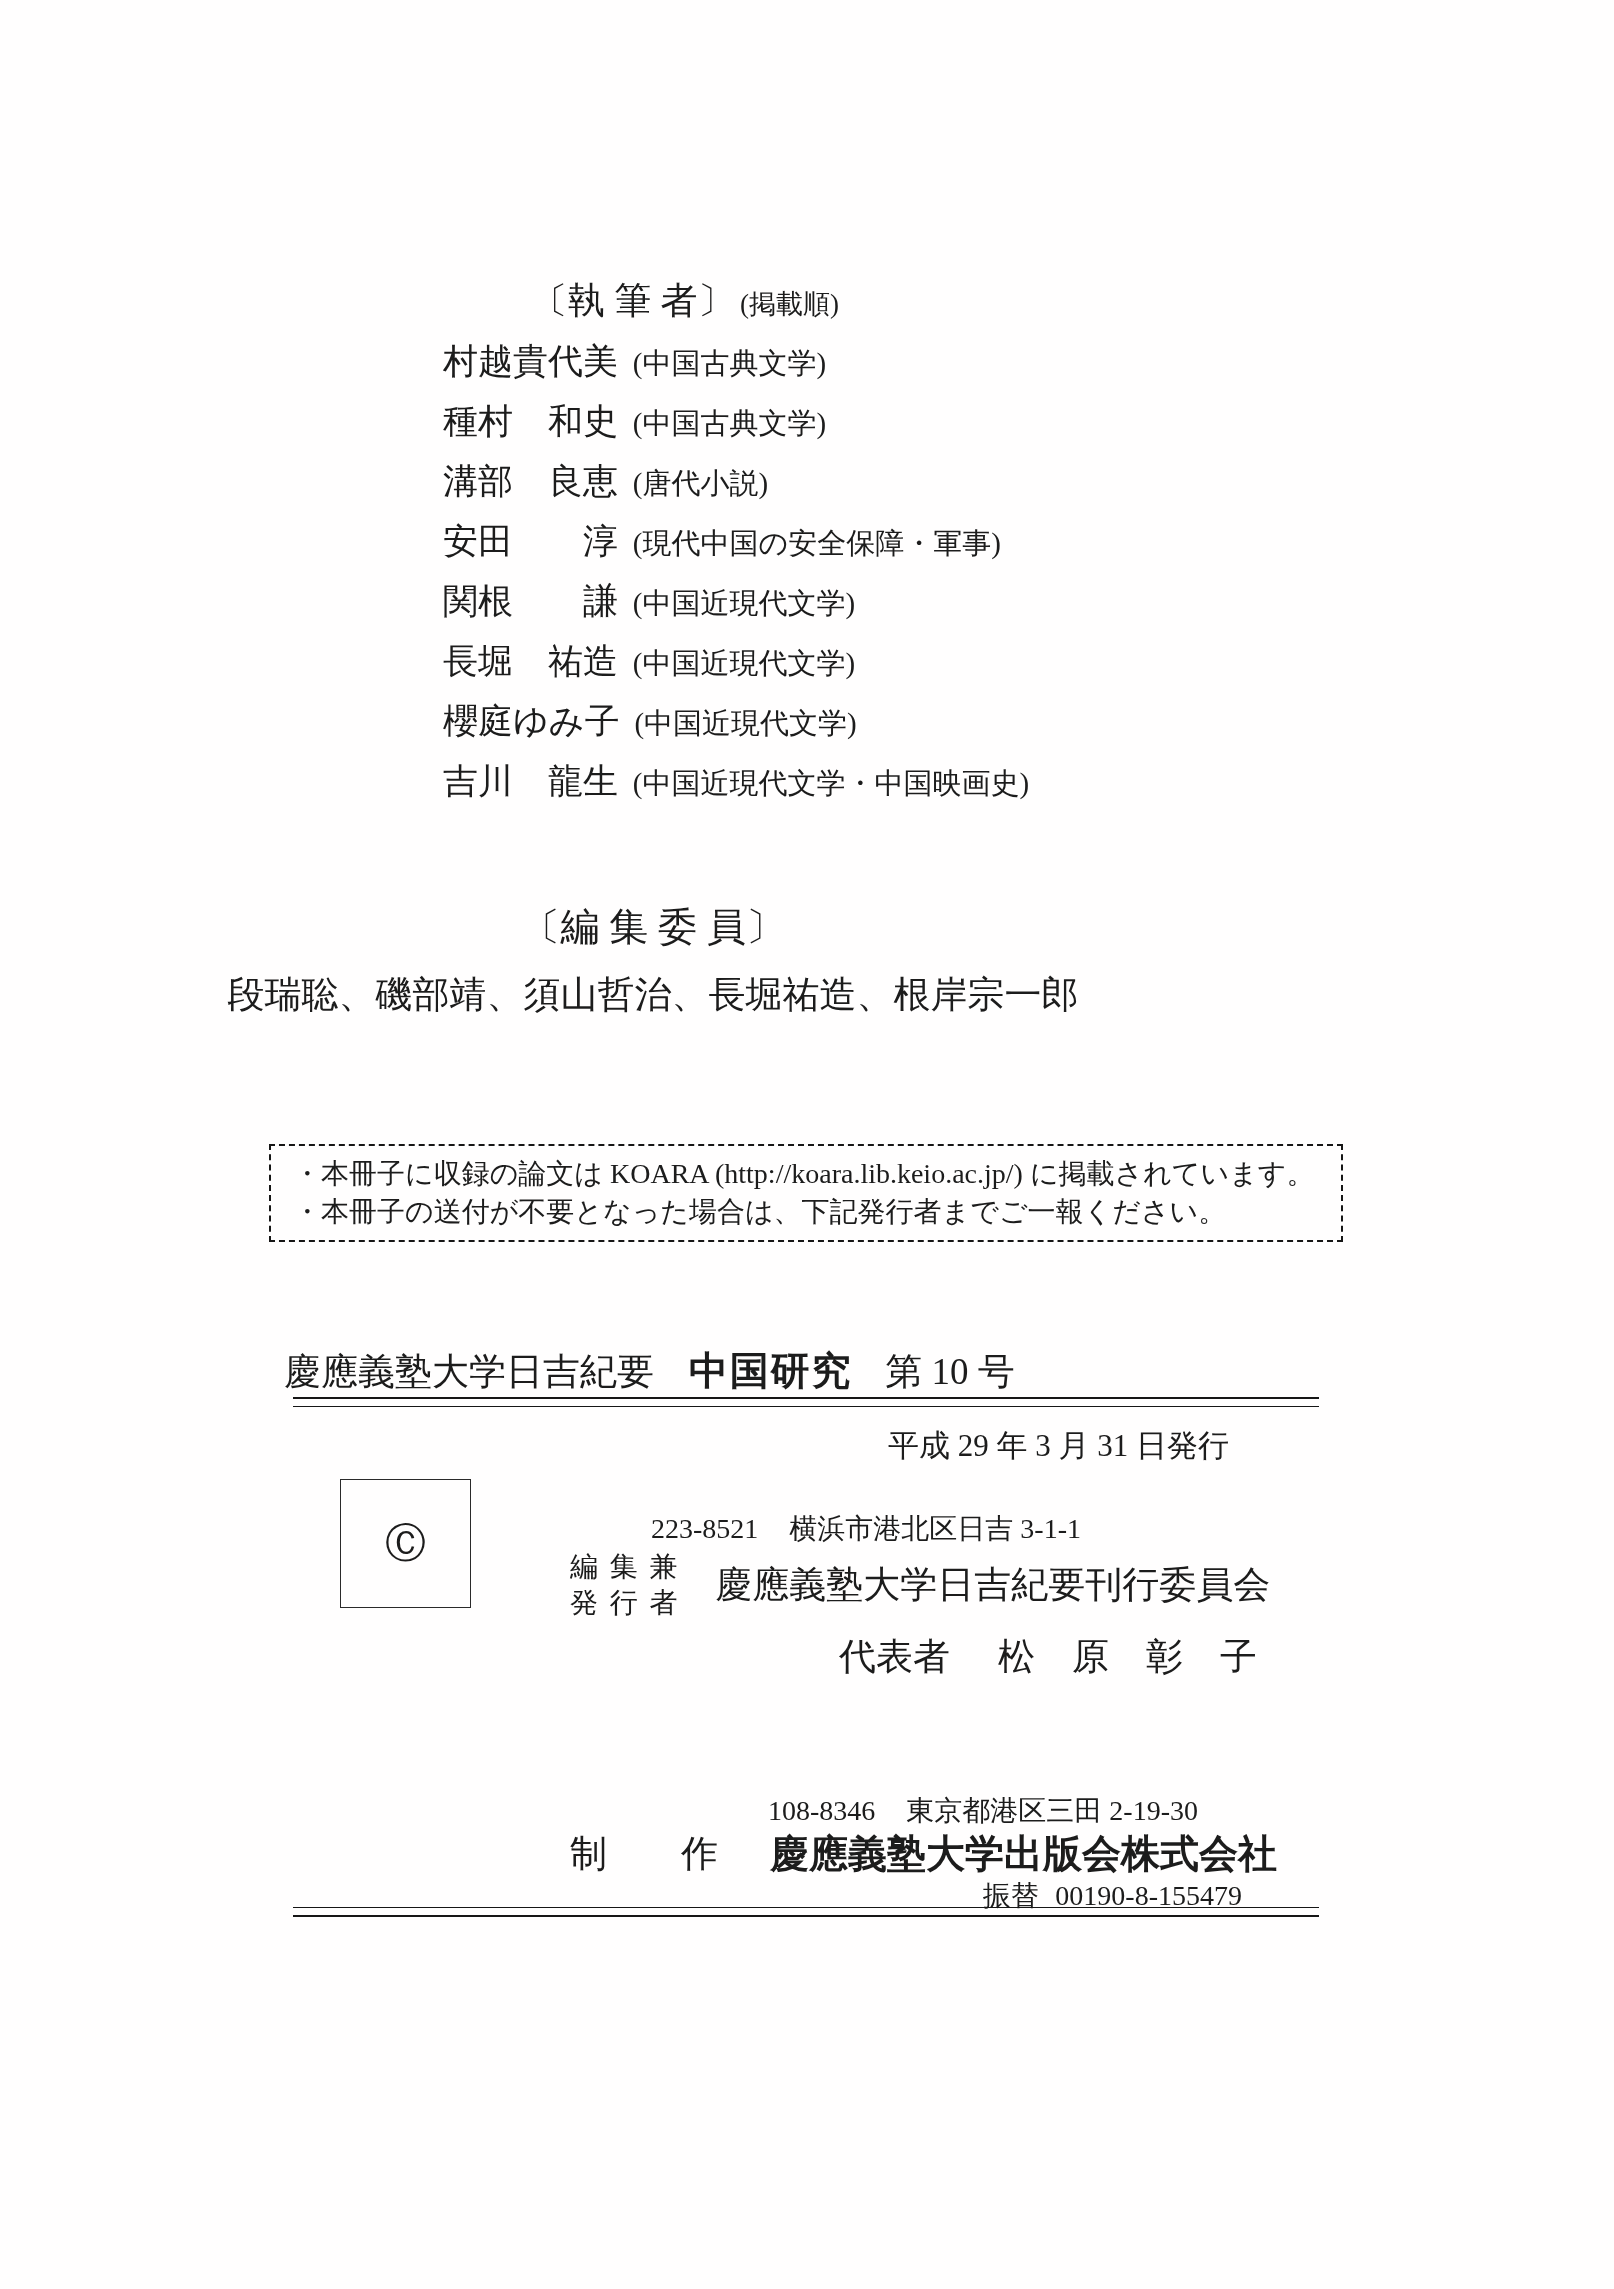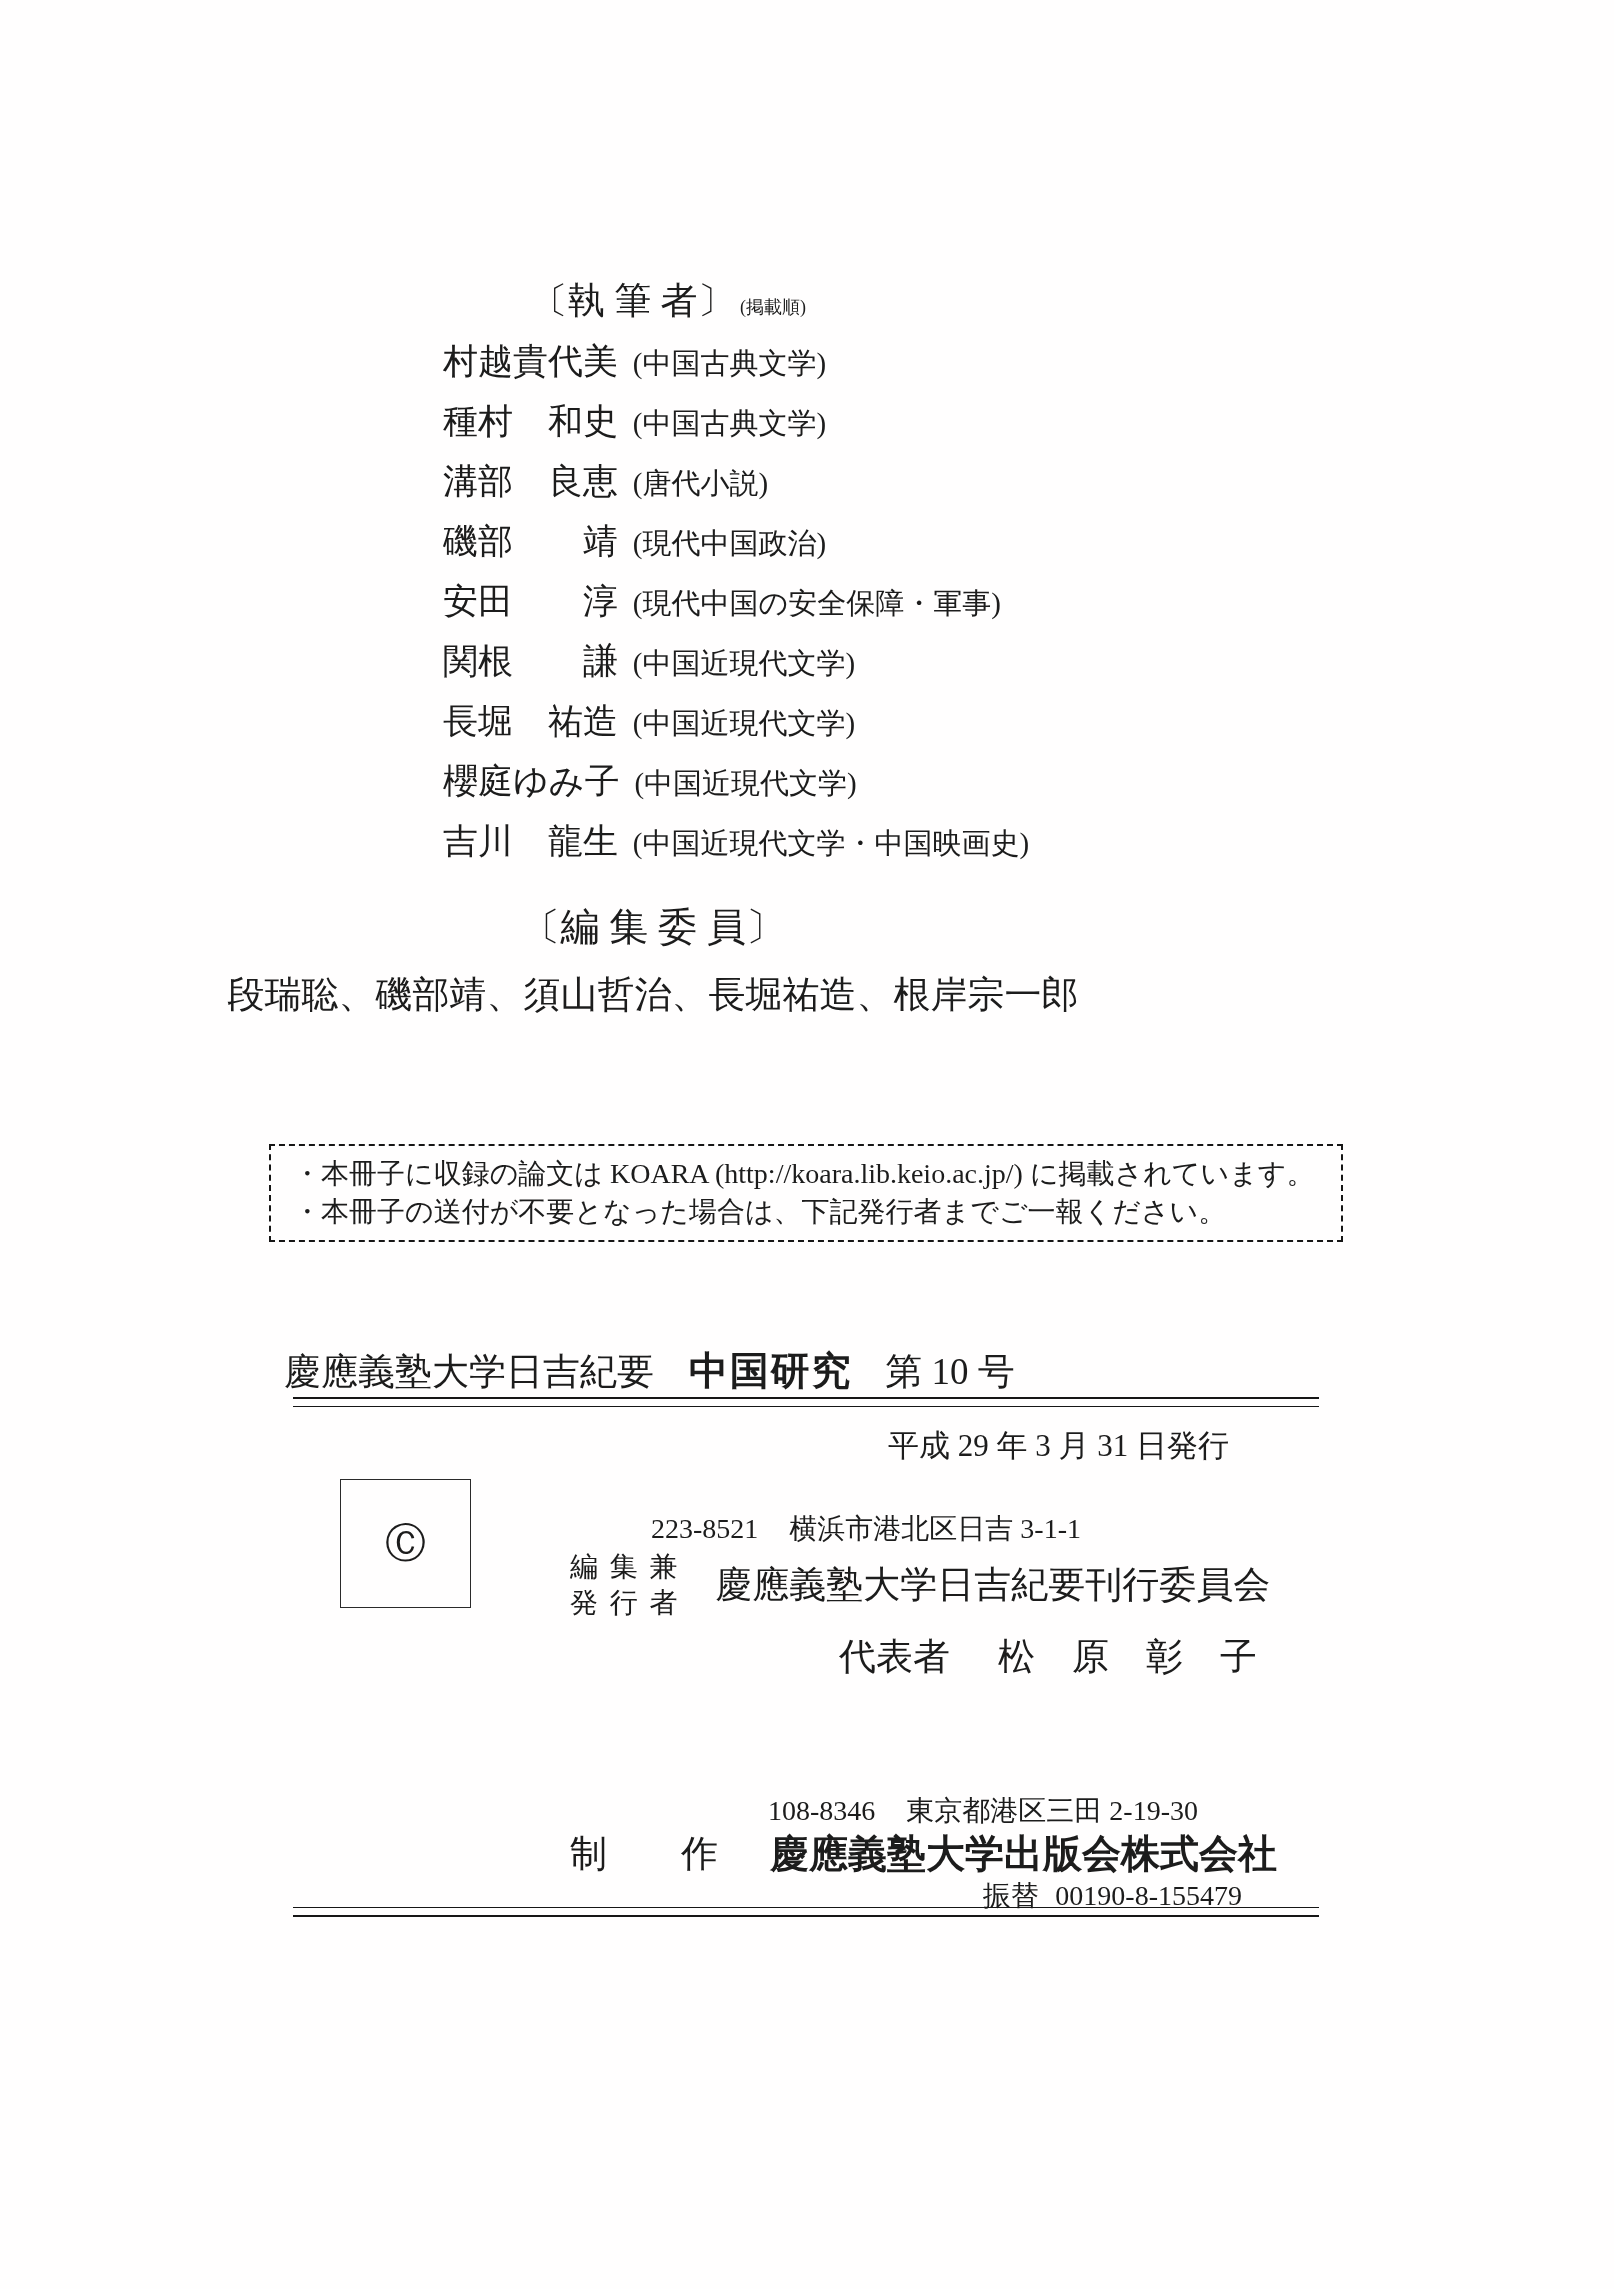--- a/index.html
+++ b/index.html
@@ -24,21 +24,21 @@
     top: 269px;
   }
   .contributors-heading {
     margin-left: 88px;
     height: 63px;
     line-height: 63px;
     font-size: 37px;
     white-space: nowrap;
   }
   .order-note {
-    font-size: 18px;
+    font-size: 27px;
     margin-left: 5.5px;
   }
   .author-row {
     height: 60px;
     line-height: 60px;
     font-size: 35px;
     white-space: nowrap;
   }
   .author-name {
     display: inline-block;
@@ -256,23 +256,20 @@
     <div class="author-row">
       <span class="author-name">村越貴代美</span><span class="author-field">(中国古典文学)</span>
     </div>
     <div class="author-row">
       <span class="author-name">種村　和史</span><span class="author-field">(中国古典文学)</span>
     </div>
     <div class="author-row">
       <span class="author-name">溝部　良恵</span><span class="author-field">(唐代小説)</span>
     </div>
     <div class="author-row">
-      <span class="author-name">磯部　　靖</span><span class="author-field">(現代中国政治)</span>
-    </div>
-    <div class="author-row">
       <span class="author-name">安田　　淳</span><span class="author-field">(現代中国の安全保障・軍事)</span>
     </div>
     <div class="author-row">
       <span class="author-name">関根　　謙</span><span class="author-field">(中国近現代文学)</span>
     </div>
     <div class="author-row">
       <span class="author-name">長堀　祐造</span><span class="author-field">(中国近現代文学)</span>
     </div>
     <div class="author-row">
       <span class="author-name">櫻庭ゆみ子</span><span class="author-field">(中国近現代文学)</span>

